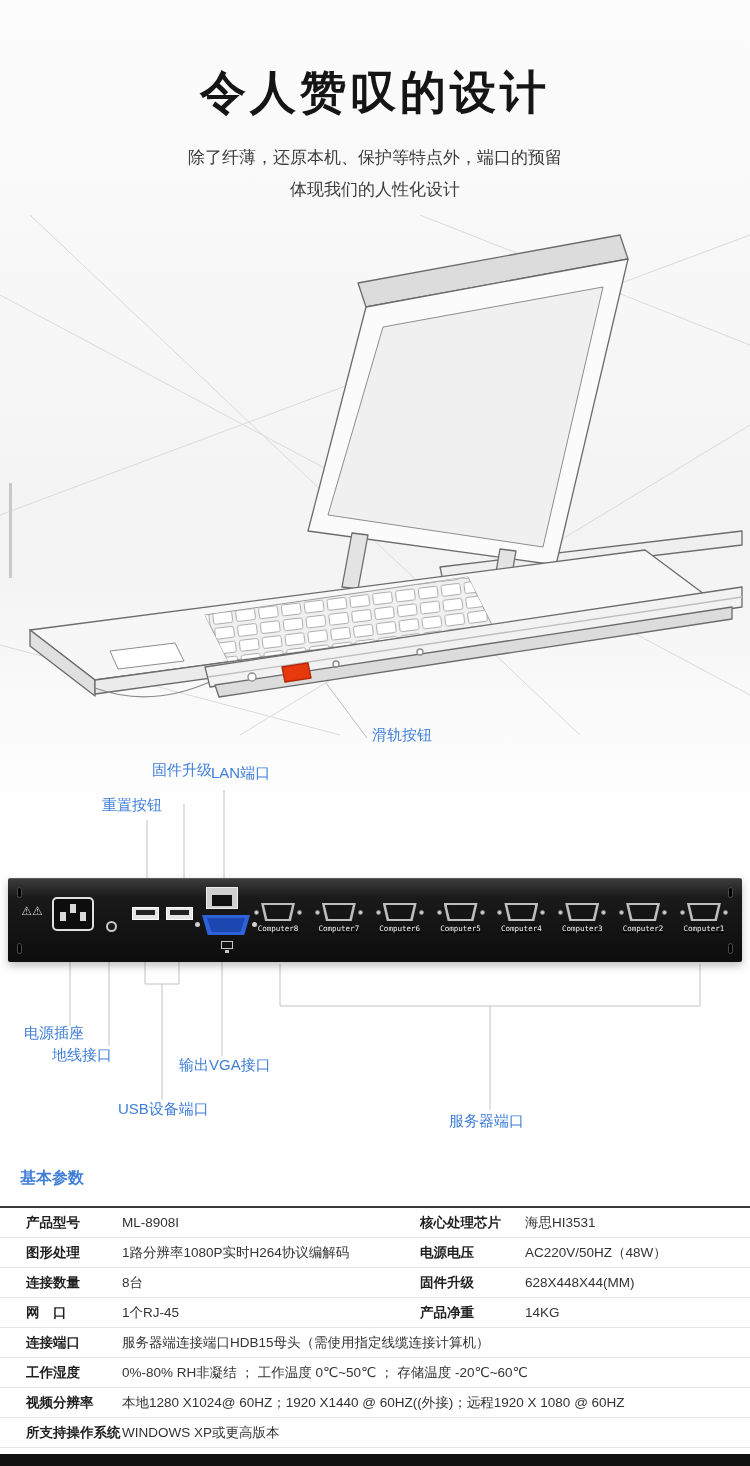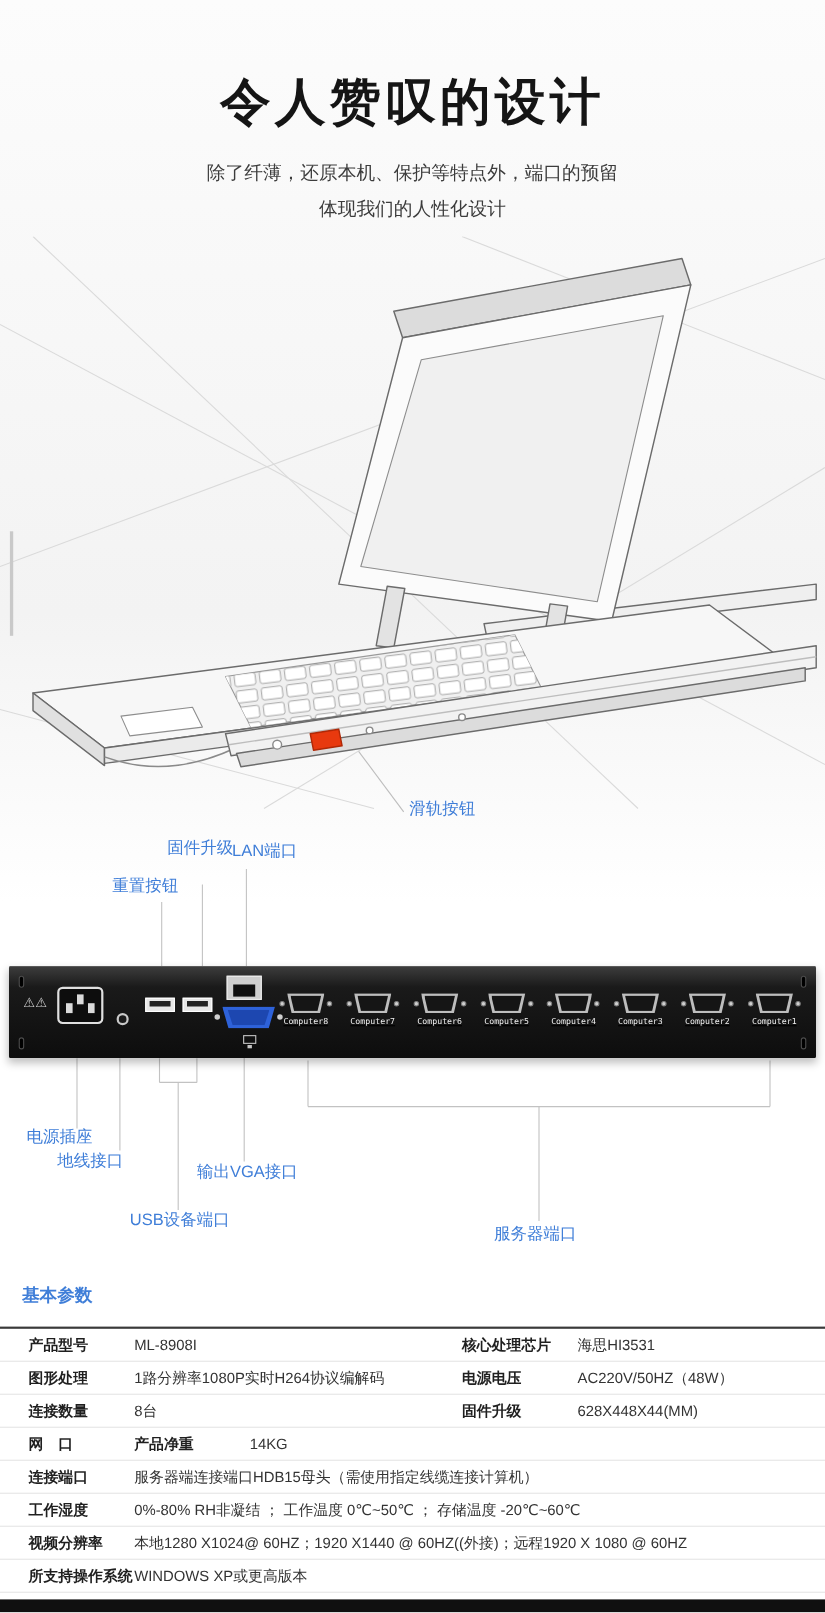--- a/index.html
+++ b/index.html
@@ -255,20 +255,21 @@
       <span class="sv v2">AC220V/50HZ（48W）</span>
     </div>
     <div class="srow">
       <span class="sl w1">连接数量</span>
       <span class="sv v1">8台</span>
       <span class="sl w2">固件升级</span>
       <span class="sv v2">628X448X44(MM)</span>
     </div>
     <div class="srow">
       <span class="sl w1">网　口</span>
+      <span class="sv v1">1个RJ-45</span>
       <span class="sl w2">产品净重</span>
       <span class="sv v2">14KG</span>
     </div>
     <div class="srow">
       <span class="sl w1">连接端口</span>
       <span class="sv full">服务器端连接端口HDB15母头（需使用指定线缆连接计算机）</span>
     </div>
     <div class="srow">
       <span class="sl w1">工作湿度</span>
       <span class="sv full">0%-80% RH非凝结 ； 工作温度  0℃~50℃   ；   存储温度 -20℃~60℃</span>

